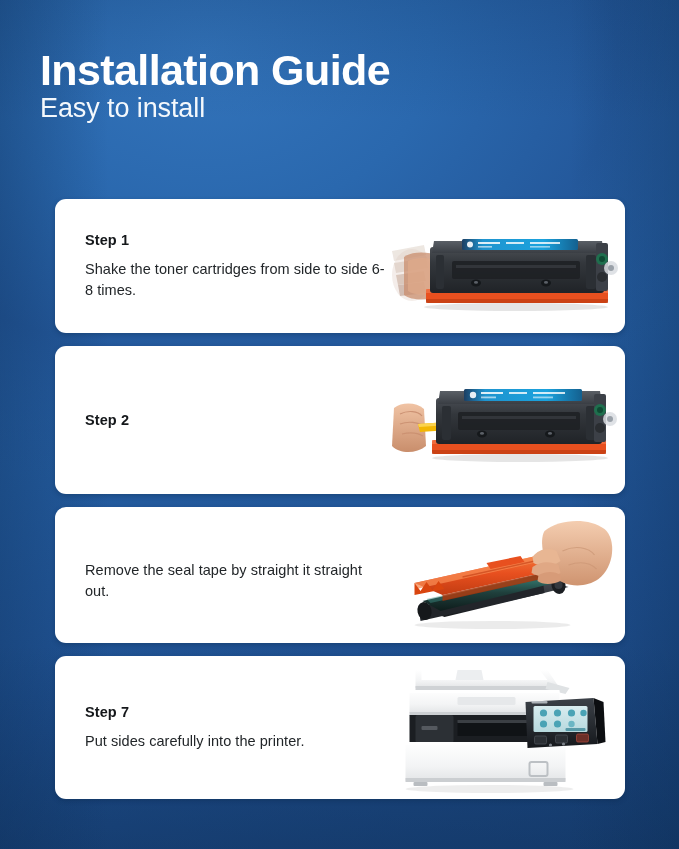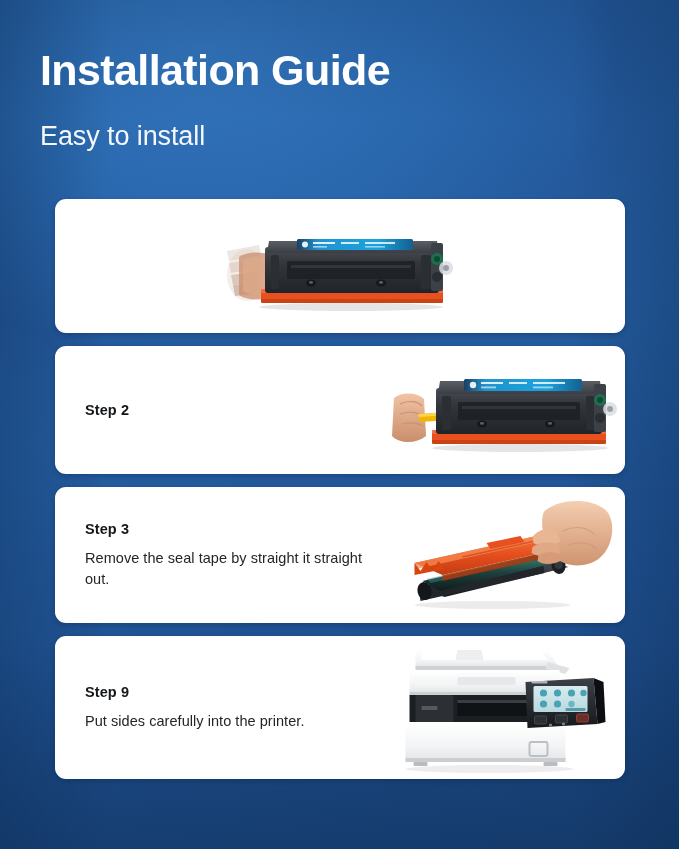--- a/index.html
+++ b/index.html
@@ -45,42 +45,42 @@
     color: #ffffff;
     letter-spacing: -0.6px;
     line-height: 1.08;
     white-space: nowrap;
   }
   .subtitle {
     font-size: 27px;
     font-weight: 400;
     color: #f4f8fc;
     letter-spacing: -0.1px;
-    margin-top: 28px;
+    margin-top: 0;
     white-space: nowrap;
   }
 
   
   .cards {
     position: absolute;
     left: 55px;
     top: 199px;
     width: 570px;
   }
   .card {
     position: relative;
     background: #ffffff;
     border-radius: 11px;
     box-shadow: 0 2px 5px rgba(8,32,64,0.30);
     overflow: hidden;
     display: flex;
     align-items: center;
   }
   .card-1 { height: 134px; margin-bottom: 13px; }
-  .card-2 { height: 128px; margin-bottom: 13px; }
+  .card-2 { height: 148px; margin-bottom: 13px; }
   .card-3 { height: 136px; margin-bottom: 13px; }
   .card-4 { height: 143px; }
 
   .card-text {
     width: 330px;
     padding-left: 30px;
     flex: 0 0 auto;
   }
   .step-label {
     font-size: 14.5px;
@@ -119,20 +119,24 @@
 <div class="bg-vignette"></div>
 
 <div class="header">
   <div class="title">Installation Guide</div>
   <div class="subtitle">Easy to install</div>
 </div>
 
 <div class="cards">
 
   <div class="card card-1">
+    <div class="card-text">
+      <div class="step-label">Step 1</div>
+      <div class="step-desc">Shake the toner cartridges from side to side 6-8 times.</div>
+    </div>
     <div class="card-media">
       <svg class="media-center" width="230" height="110" viewBox="0 0 230 110">
         <defs>
           <linearGradient id="g1body" x1="0" y1="0" x2="0" y2="1">
             <stop offset="0%" stop-color="#4a4e54"></stop>
             <stop offset="35%" stop-color="#33373c"></stop>
             <stop offset="100%" stop-color="#202327"></stop>
           </linearGradient>
           <linearGradient id="g1top" x1="0" y1="0" x2="0" y2="1">
             <stop offset="0%" stop-color="#5a5f66"></stop>
@@ -278,21 +282,20 @@
           <circle cx="220" cy="55" r="3" fill="#9aa1a9"></circle>
         </g>
 
         <ellipse cx="130" cy="94" rx="88" ry="4" fill="#000000" opacity="0.10"></ellipse>
       </svg>
     </div>
   </div>
 
   <div class="card card-3">
     <div class="card-text">
-      <div class="step-label">Step 3</div>
       <div class="step-desc">Remove the seal tape by straight it straight out.</div>
     </div>
     <div class="card-media">
       <svg class="media-center" width="225" height="120" viewBox="0 0 225 120">
         <defs>
           <linearGradient id="g3drum" x1="0" y1="0" x2="0" y2="1">
             <stop offset="0%" stop-color="#1b4a46"></stop>
             <stop offset="22%" stop-color="#2f6b63"></stop>
             <stop offset="52%" stop-color="#1f3f3c"></stop>
             <stop offset="100%" stop-color="#0e1c1b"></stop>
@@ -346,21 +349,21 @@
           <path d="M176 50 C188 46 198 48 204 54" stroke="#c08a68" stroke-width="1.2" fill="none" opacity="0.4"></path>
         </g>
 
         <ellipse cx="100" cy="110" rx="78" ry="4" fill="#000000" opacity="0.08"></ellipse>
       </svg>
     </div>
   </div>
 
   <div class="card card-4">
     <div class="card-text">
-      <div class="step-label">Step 9</div>
+      <div class="step-label">Step 7</div>
       <div class="step-desc">Put sides carefully into the printer.</div>
     </div>
     <div class="card-media">
       <svg class="media-center" width="215" height="140" viewBox="0 0 215 140">
         <defs>
           <linearGradient id="g4white" x1="0" y1="0" x2="0" y2="1">
             <stop offset="0%" stop-color="#ffffff"></stop>
             <stop offset="60%" stop-color="#f3f4f5"></stop>
             <stop offset="100%" stop-color="#e2e4e6"></stop>
           </linearGradient>

